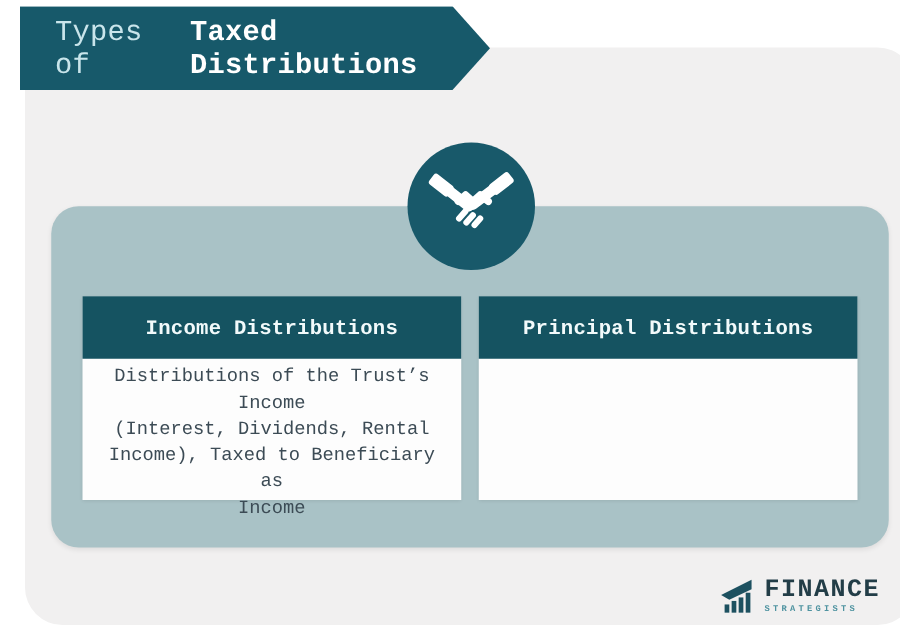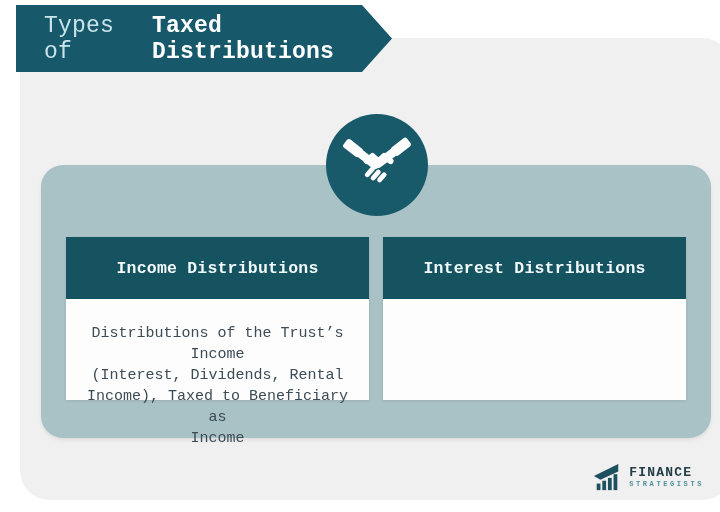--- a/index.html
+++ b/index.html
@@ -38,40 +38,40 @@
   }
   .badge svg{width:78px;height:78px;}
   
   .card{
     position:absolute;top:237px;width:303px;height:163px;
     background:#fdfdfd;box-shadow:0 1px 3px rgba(0,0,0,.10);
   }
   .card.left{left:50px;}
   .card.right{left:367px;}
   .card-header{
-    height:62px;background:#155361;color:#f2fafb;
+    height:50px;background:#155361;color:#f2fafb;
     display:flex;align-items:center;justify-content:center;
     font-weight:700;font-size:16.5px;letter-spacing:.2px;
   }
   .card-body{
     height:113px;display:flex;justify-content:center;
-    padding-top:24px;box-sizing:border-box;
+    padding-top:4px;box-sizing:border-box;
   }
   .card-body .txt{
     max-width:262px;text-align:center;color:#3c4b55;
     font-size:15px;line-height:1.4;white-space:pre-line;
   }
   
   .logo{
     position:absolute;right:32px;bottom:20px;
     display:flex;align-items:center;gap:7px;
   }
   .logo svg{width:30px;height:30px;}
   .logo .name{
-    color:#223d47;font-weight:700;font-size:13px;letter-spacing:1.2px;line-height:1;
+    color:#223d47;font-weight:700;font-size:20px;letter-spacing:1.2px;line-height:1;
   }
   .logo .subname{
     color:#4f93a0;font-weight:700;font-size:7px;letter-spacing:2.6px;
     line-height:1;margin-top:2px;
   }
 </style>
 </head>
 <body>
 
 <div class="stage">
@@ -106,21 +106,21 @@
     <div class="card-header">Income Distributions</div>
     <div class="card-body">
       <div class="txt">Distributions of the Trust’s Income
 (Interest, Dividends, Rental
 Income), Taxed to Beneficiary as
 Income</div>
     </div>
   </div>
 
   <div class="card right">
-    <div class="card-header">Interest Distributions</div>
+    <div class="card-header">Principal Distributions</div>
   </div>
 
   <div class="logo">
     <svg viewBox="0 0 32 32" aria-hidden="true">
       <g fill="#1d5160">
         <path d="M2 15 L28 2 L28 10 L9 19 Z"></path>
         <rect x="5" y="23" width="4" height="7"></rect>
         <rect x="11" y="20" width="4" height="10"></rect>
         <rect x="17" y="17" width="4" height="13"></rect>
         <rect x="23" y="13" width="4" height="17"></rect>

